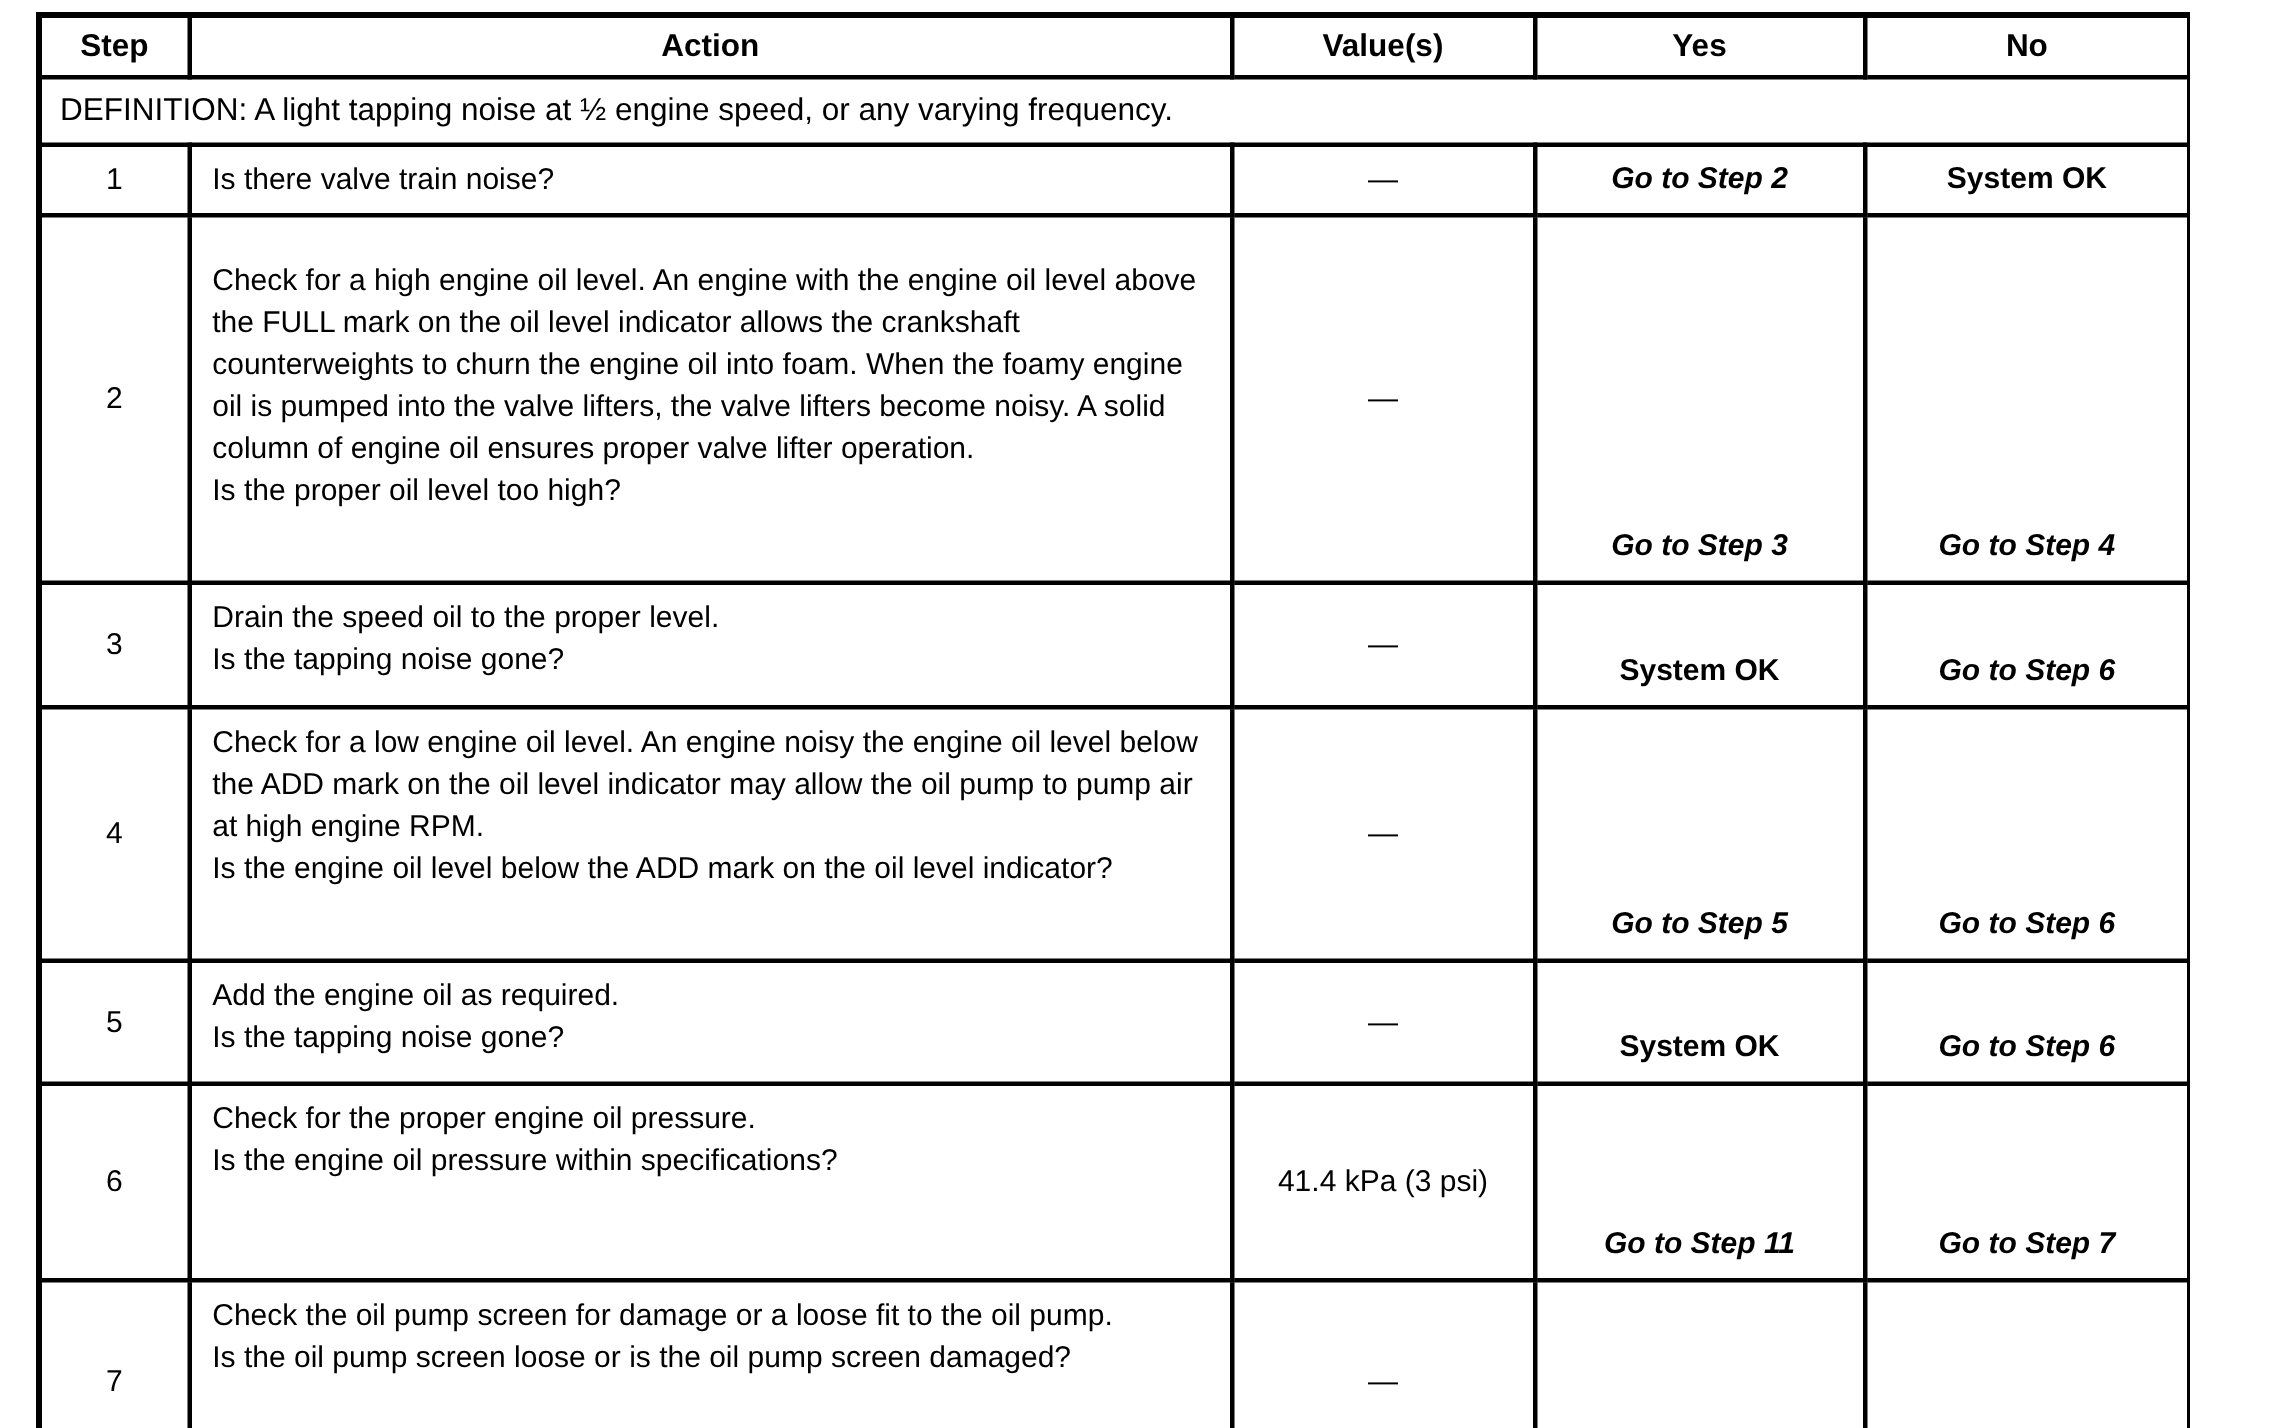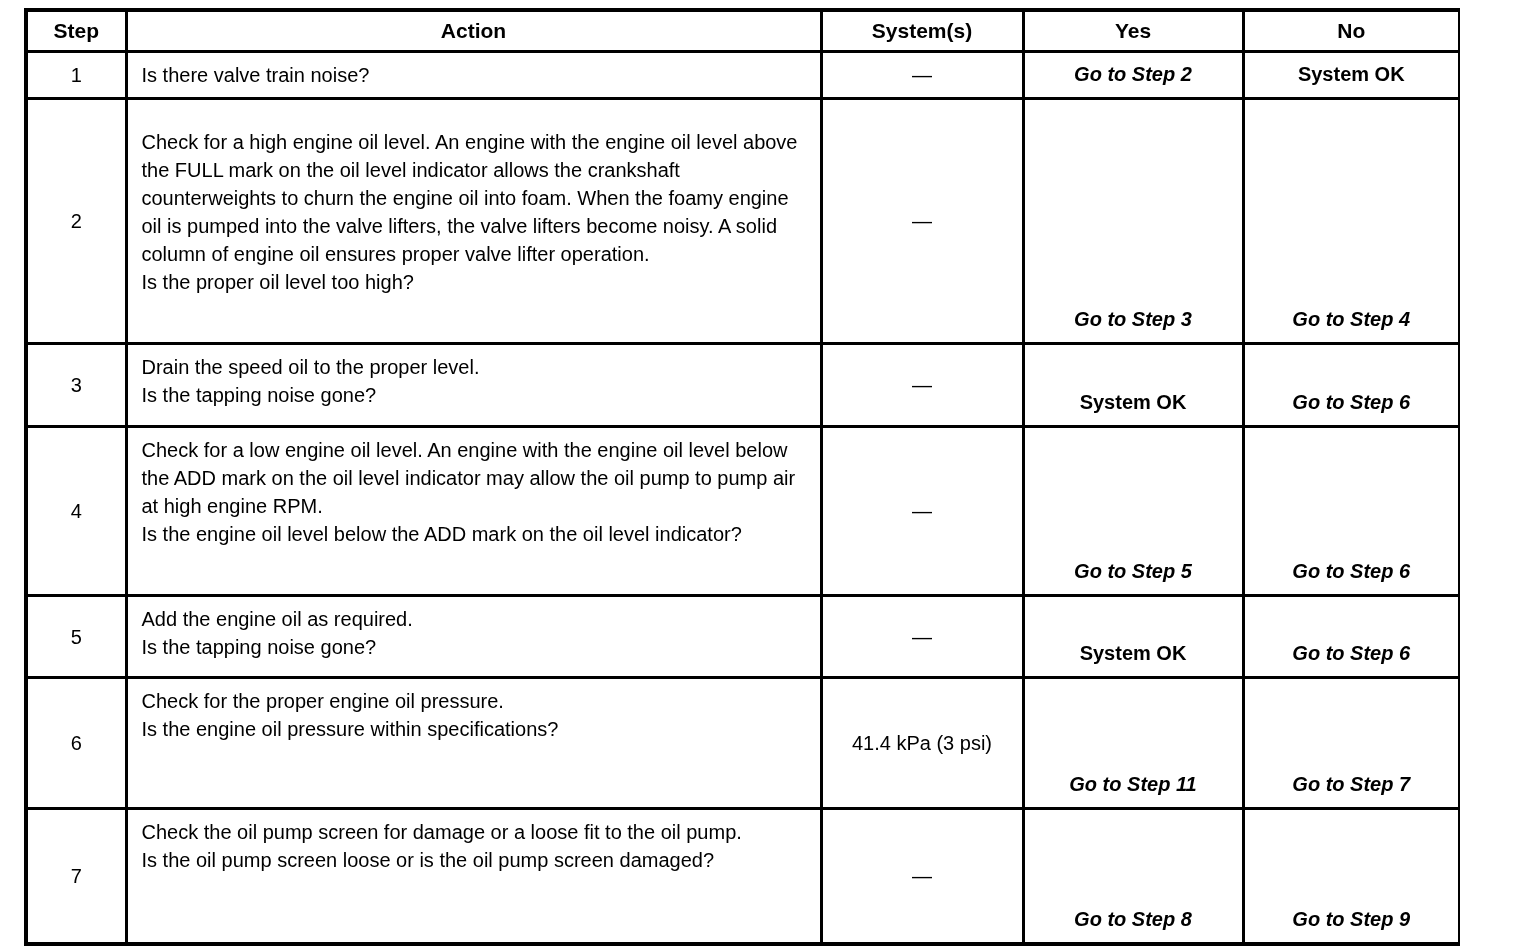--- a/index.html
+++ b/index.html
@@ -100,26 +100,29 @@
       <col style="width:100px">
       <col style="width:695px">
       <col style="width:202px">
       <col style="width:220px">
       <col style="width:217px">
     </colgroup>
     <thead>
       <tr>
         <th>Step</th>
         <th>Action</th>
-        <th>System(s)</th>
+        <th>Value(s)</th>
         <th>Yes</th>
         <th>No</th>
       </tr>
     </thead>
     <tbody id="rows-body">
+      <tr>
+        <td class="cell-definition" colspan="5">DEFINITION: A light tapping noise at ½ engine speed, or any varying frequency.</td>
+      </tr>
 
     <tr class="step-row row-1">
           <td class="cell-step">1</td>
           <td class="cell-action">
             <div class="action-wrap">
               <p class="action-paragraph">Is there valve train noise?</p>
             </div>
           </td>
           <td class="cell-value">—</td>
           <td class="cell-yes goto">Go to Step 2</td>
@@ -146,21 +149,21 @@
             </div>
           </td>
           <td class="cell-value">—</td>
           <td class="cell-yes plain">System OK</td>
           <td class="cell-no goto">Go to Step 6</td>
         </tr>
         <tr class="step-row row-4">
           <td class="cell-step">4</td>
           <td class="cell-action">
             <div class="action-wrap">
-              <p class="action-paragraph">Check for a low engine oil level. An engine with the engine oil level below the ADD mark on the oil level indicator may allow the oil pump to pump air at high engine RPM.</p>
+              <p class="action-paragraph">Check for a low engine oil level. An engine noisy the engine oil level below the ADD mark on the oil level indicator may allow the oil pump to pump air at high engine RPM.</p>
               <p class="action-question">Is the engine oil level below the ADD mark on the oil level indicator?</p>
             </div>
           </td>
           <td class="cell-value">—</td>
           <td class="cell-yes goto">Go to Step 5</td>
           <td class="cell-no goto">Go to Step 6</td>
         </tr>
         <tr class="step-row row-5">
           <td class="cell-step">5</td>
           <td class="cell-action">

